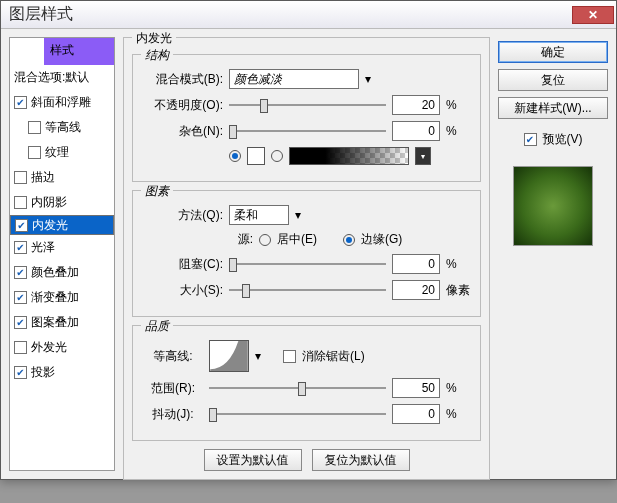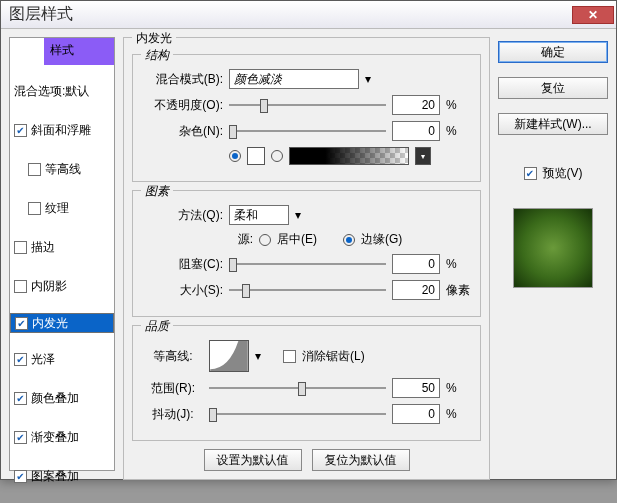--- a/index.html
+++ b/index.html
@@ -4,21 +4,21 @@
 <style>
 * { box-sizing: border-box; margin: 0; padding: 0; font-family: "Microsoft YaHei", Tahoma, sans-serif; font-size: 12px; }
 body { background: #999; width: 617px; height: 503px; }
 .dialog { width: 617px; height: 480px; background: #f0f0f0; border: 1px solid #5a5a5a; box-shadow: 0 2px 10px rgba(0,0,0,.3); }
 .titlebar { height: 28px; background: linear-gradient(#fff,#e8e8f0); border-bottom: 1px solid #bbb; display: flex; align-items: center; padding: 0 2px 0 8px; }
 .titlebar .ttl { flex: 1; color: #333; font-size: 16px; }
 .closebtn { width: 42px; height: 18px; background: #c75050; border: 1px solid #a03030; display: flex; align-items: center; justify-content: center; color: #fff; font-weight: bold; cursor: pointer; }
 .body { display: flex; padding: 8px; gap: 8px; height: calc(100% - 28px); }
 .left { width: 106px; border: 1px solid #999; background: #fff; }
 .left .hdr { padding: 4px 6px; background: #8b5cf6; border-bottom: 2px solid #8b5cf6; margin-left: 34px; }
-.left .row { padding: 4px 4px; display: flex; align-items: center; gap: 4px; cursor: pointer; margin-top: 14px; }
+.left .row { padding: 4px 4px; display: flex; align-items: center; gap: 4px; cursor: pointer; }
 .left .row.sel { background: #0a64c8; color: #fff; }
 .left .row.sub { padding-left: 18px; }
 .chk { width: 13px; height: 13px; border: 1px solid #707070; background: #fff; display: inline-flex; align-items: center; justify-content: center; font-size: 10px; color: #1a5fb4; }
 .chk.on::after { content: "✔"; }
 .mid { flex: 1; }
 .grp { border: 1px solid #bbb; padding: 8px 10px 10px; margin-bottom: 8px; position: relative; }
 .grp > .gt { position: absolute; top: -8px; left: 8px; background: #f0f0f0; padding: 0 4px; font-style: italic; }
 .grp-outer { border: 1px solid #bbb; padding: 16px 8px 8px; position: relative; }
 .grp-outer > .gt { position: absolute; top: -8px; left: 8px; background: #f0f0f0; padding: 0 4px; }
 .fr { display: flex; align-items: center; margin: 6px 0; gap: 6px; }
@@ -34,21 +34,21 @@
 .radio { width: 12px; height: 12px; border: 1px solid #555; border-radius: 50%; display: inline-flex; align-items: center; justify-content: center; }
 .radio.on::after { content: ""; width: 6px; height: 6px; background: #0a64c8; border-radius: 50%; }
 .swatch { width: 18px; height: 18px; border: 1px solid #555; }
 .grad { width: 120px; height: 18px; border: 1px solid #555; background: repeating-conic-gradient(#ccc 0 25%, #fff 0 50%) 0 0/10px 10px; position: relative; }
 .grad::after { content: ""; position: absolute; inset: 0; background: linear-gradient(to right, #000, #000 30%, transparent); }
 .dd { width: 16px; height: 18px; border: 1px solid #555; background: #333; color: #fff; display: flex; align-items: center; justify-content: center; font-size: 8px; }
 .contour { width: 40px; height: 32px; border: 1px solid #555; background: #fff; position: relative; }
 .contour svg { width: 100%; height: 100%; }
 .btnrow { display: flex; gap: 10px; justify-content: center; margin-top: 6px; }
 .btn { padding: 2px 12px; border: 1px solid #888; background: linear-gradient(#fdfdfd,#e5e5e5); cursor: pointer; height: 22px; display: flex; align-items: center; }
-.right { width: 110px; display: flex; flex-direction: column; gap: 14px; align-items: center; padding-top: 4px; }
+.right { width: 110px; display: flex; flex-direction: column; gap: 6px; align-items: center; padding-top: 4px; }
 .right .btn { width: 100%; justify-content: center; }
 .right .btn.primary { border: 1px solid #2a6bc8; box-shadow: 0 0 0 1px #7ab0f0 inset; }
 .preview { width: 80px; height: 80px; border: 1px solid #999; background: radial-gradient(circle at 50% 50%, #6a9a3a 0%, #3a6a1a 55%, #1a3a0a 95%); margin-top: 6px; }
 </style>
 </head>
 <body>
 
 <div class="dialog">
   <div class="titlebar">
     <div class="ttl">图层样式</div>
@@ -239,20 +239,20 @@
     <div class="right">
       <div class="btn primary">
           <span>确定</span>
         </div>
       <div class="btn">
           <span>复位</span>
         </div>
       <div class="btn">
           <span>新建样式(W)...</span>
         </div>
-      <div class="fr" style="margin-top:16px">
+      <div class="fr" style="margin-top:6px">
         <span class="chk on"></span>
         <span>预览(V)</span>
       </div>
       <div class="preview"></div>
     </div>
   </div>
 </div>
 
 </body></html>

